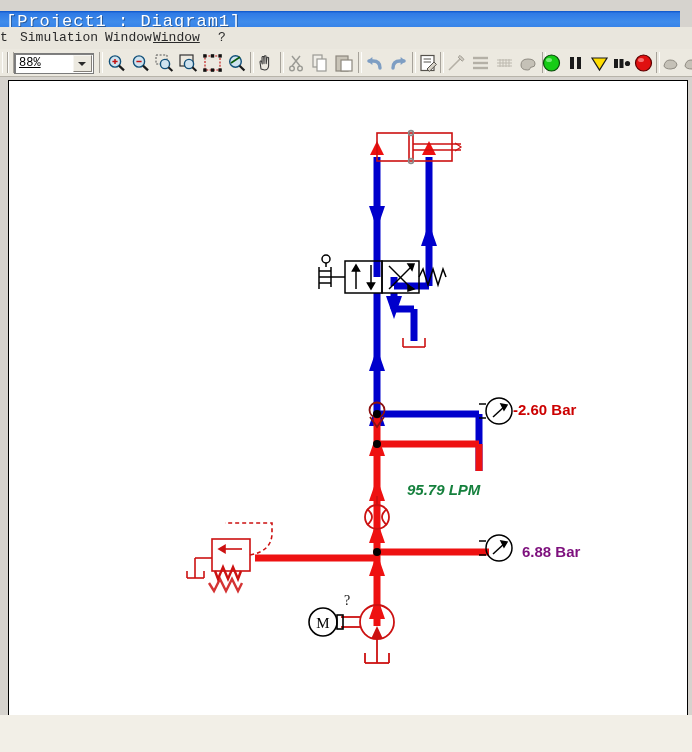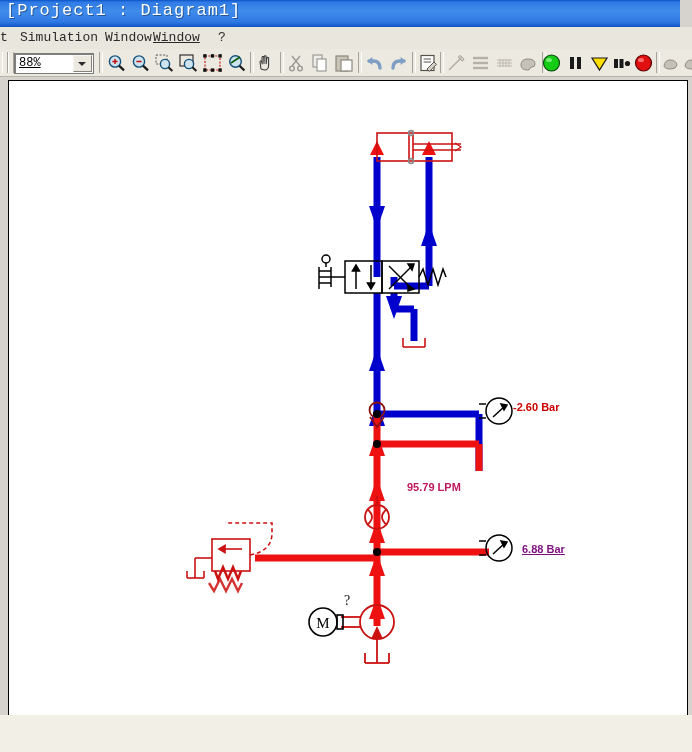--- a/index.html
+++ b/index.html
@@ -5,21 +5,21 @@
   html,body{margin:0;padding:0;}
   body{
     width:692px;height:752px;overflow:hidden;
     font-family:"Liberation Sans", sans-serif;
     background:#d6d3ce;
   }
   .app{position:relative;width:692px;height:752px;}
 
   
   .titlebar{
-    position:absolute;left:0;top:0;width:680px;height:27px;
+    position:absolute;left:0;top:11px;width:680px;height:27px;
     background:linear-gradient(to bottom,#0b53c8 0%,#2f7ae5 8%,#3f8ceb 40%,#2f7ae5 80%,#1055c6 100%);
     overflow:hidden;
   }
   .title-text{
     position:absolute;left:6px;top:1px;
     font-family:"Liberation Mono", monospace;
     font-size:17px;letter-spacing:1px;color:#ffffff;
     text-shadow:1px 1px 0 rgba(0,0,0,.35);
     white-space:nowrap;
   }
@@ -77,24 +77,24 @@
     position:absolute;left:8px;top:80px;width:678px;height:634px;
     background:#ffffff;border:1px solid #000000;
     overflow:hidden;
   }
   .canvas-inner{position:absolute;left:0;top:0;width:678px;height:634px;}
   .canvas-inner svg{position:absolute;left:0;top:0;}
 
   .reading{
     position:absolute;white-space:nowrap;
     font-family:"Liberation Sans", sans-serif;
-    font-weight:bold;font-size:11px;
+    font-weight:bold;font-size:15px;
   }
   .reading.r-press1{color:#cc0000;}
-  .reading.r-flow{color:#be185d;}
+  .reading.r-flow{color:#15803d;font-style:italic;}
   .reading.r-press2{color:#7d0f7d;}
   .qmark{
     position:absolute;font-family:"Liberation Serif",serif;font-size:14px;color:#111;
   }
 
   
   .statusarea{
     position:absolute;left:0;top:715px;width:692px;height:37px;
     background:#f2efe7;
   }
@@ -506,21 +506,21 @@
           <circle cx="368" cy="333" r="4"></circle>
           <circle cx="368" cy="363" r="4"></circle>
           <circle cx="368" cy="471" r="4"></circle>
         </g>
       </svg>
 
       <div class="reading r-press1" style="left:504px;top:320px;">-2.60 Bar</div>
 
       <div class="reading r-flow" style="left:398px;top:400px;">95.79 LPM</div>
 
-      <div class="reading r-press2" style="left:513px;top:462px;text-decoration:underline;">6.88 Bar</div>
+      <div class="reading r-press2" style="left:513px;top:462px;">6.88 Bar</div>
 
       <div class="qmark" style="left:335px;top:512px;">?</div>
     </div>
   </div>
 
   <div class="statusarea">
     
   </div>
 
 </div>

